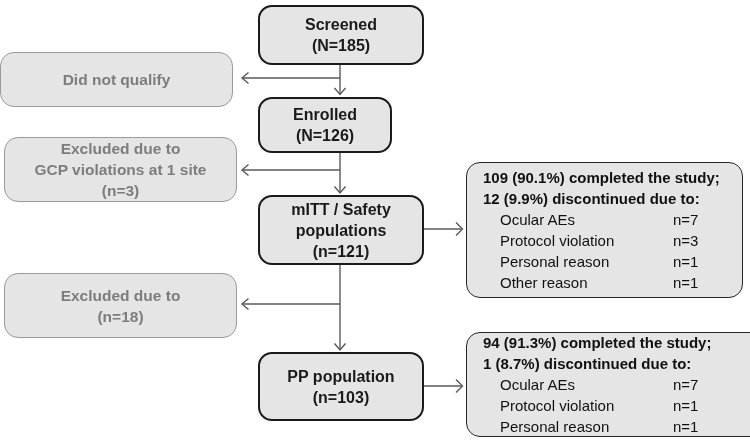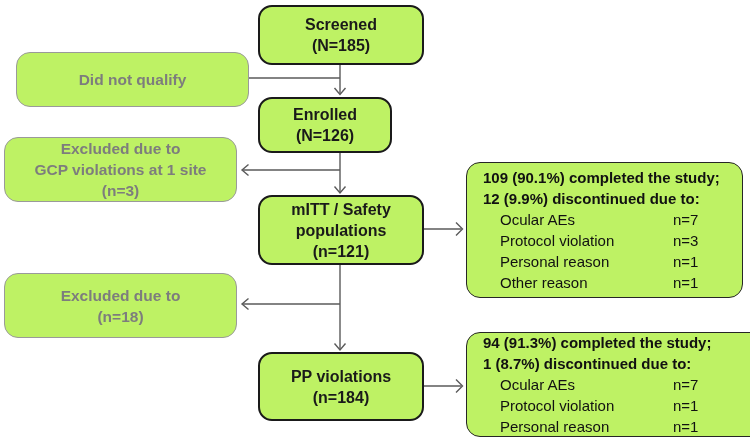--- a/index.html
+++ b/index.html
@@ -1,40 +1,40 @@
 <!DOCTYPE html>
 <html><head>
 <meta charset="utf-8">
 <style>
   html, body { margin: 0; padding: 0; background: #ffffff; }
   body { width: 750px; height: 445px; font-family: "Liberation Sans", "DejaVu Sans", sans-serif; }
   .canvas { position: relative; width: 750px; height: 445px; background: #ffffff; overflow: hidden; }
   .connectors { position: absolute; left: 0; top: 0; width: 750px; height: 445px; pointer-events: none; }
 
   .box { position: absolute; box-sizing: border-box; border-radius: 14px; display: flex;
-         flex-direction: column; justify-content: center; background: #bef264; }
+         flex-direction: column; justify-content: center; background: #e5e5e5; }
 
   .box.main { border: 2px solid #1a1a1a; text-align: center; color: #1a1a1a;
               font-weight: bold; font-size: 16px; line-height: 21px; }
   .box.excl { border: 1.6px solid #9a9a9a; text-align: center; color: #7d7d7d;
               font-weight: bold; font-size: 15.5px; line-height: 21px; }
   .box.outcome { border: 1.7px solid #262626; color: #111111; font-size: 15px;
                  line-height: 21px; padding: 0 4px 0 16px; }
   .box .bline { white-space: nowrap; }
   .headline { font-weight: bold; white-space: nowrap; }
   .out-row { display: flex; white-space: nowrap; }
   .out-row .lbl { width: 190px; padding-left: 17px; box-sizing: border-box; }
   .out-row .val { }
 
   #box-screened { left: 258px; top: 5px;   width: 166px; height: 60px; }
   #box-enrolled { left: 258px; top: 97px;  width: 134px; height: 56px; }
   #box-mitt     { left: 258px; top: 195px; width: 166px; height: 70px; text-align: center; }
   #box-pp       { left: 258px; top: 352px; width: 166px; height: 69px; }
 
-  #box-excl-1   { left: 16px; top: 52px;  width: 233px; height: 55px; }
+  #box-excl-1   { left: 0; top: 52px;  width: 233px; height: 55px; }
   #box-excl-2   { left: 4px; top: 137px; width: 233px; height: 65px; }
   #box-excl-3   { left: 4px; top: 273px; width: 233px; height: 65px; }
 
   #box-out-1    { left: 466px; top: 162px; width: 277px; height: 136px; }
   #box-out-2    { left: 466px; top: 332px; width: 321px; height: 105px; }
 </style>
 </head>
 <body>
 
 <div class="canvas">
@@ -76,22 +76,22 @@
     <div class="bline">(N=126)</div>
   </div>
 
   <div class="box main" id="box-mitt">
     <div class="bline">mITT / Safety</div>
     <div class="bline">populations</div>
     <div class="bline">(n=121)</div>
   </div>
 
   <div class="box main" id="box-pp">
-    <div class="bline">PP violations</div>
-    <div class="bline">(n=184)</div>
+    <div class="bline">PP population</div>
+    <div class="bline">(n=103)</div>
   </div>
 
   <div class="box excl" id="box-excl-1">
     <div class="bline">Did not qualify</div>
   </div>
 
   <div class="box excl" id="box-excl-2">
     <div class="bline">Excluded due to</div>
     <div class="bline">GCP violations at 1 site</div>
     <div class="bline">(n=3)</div>

